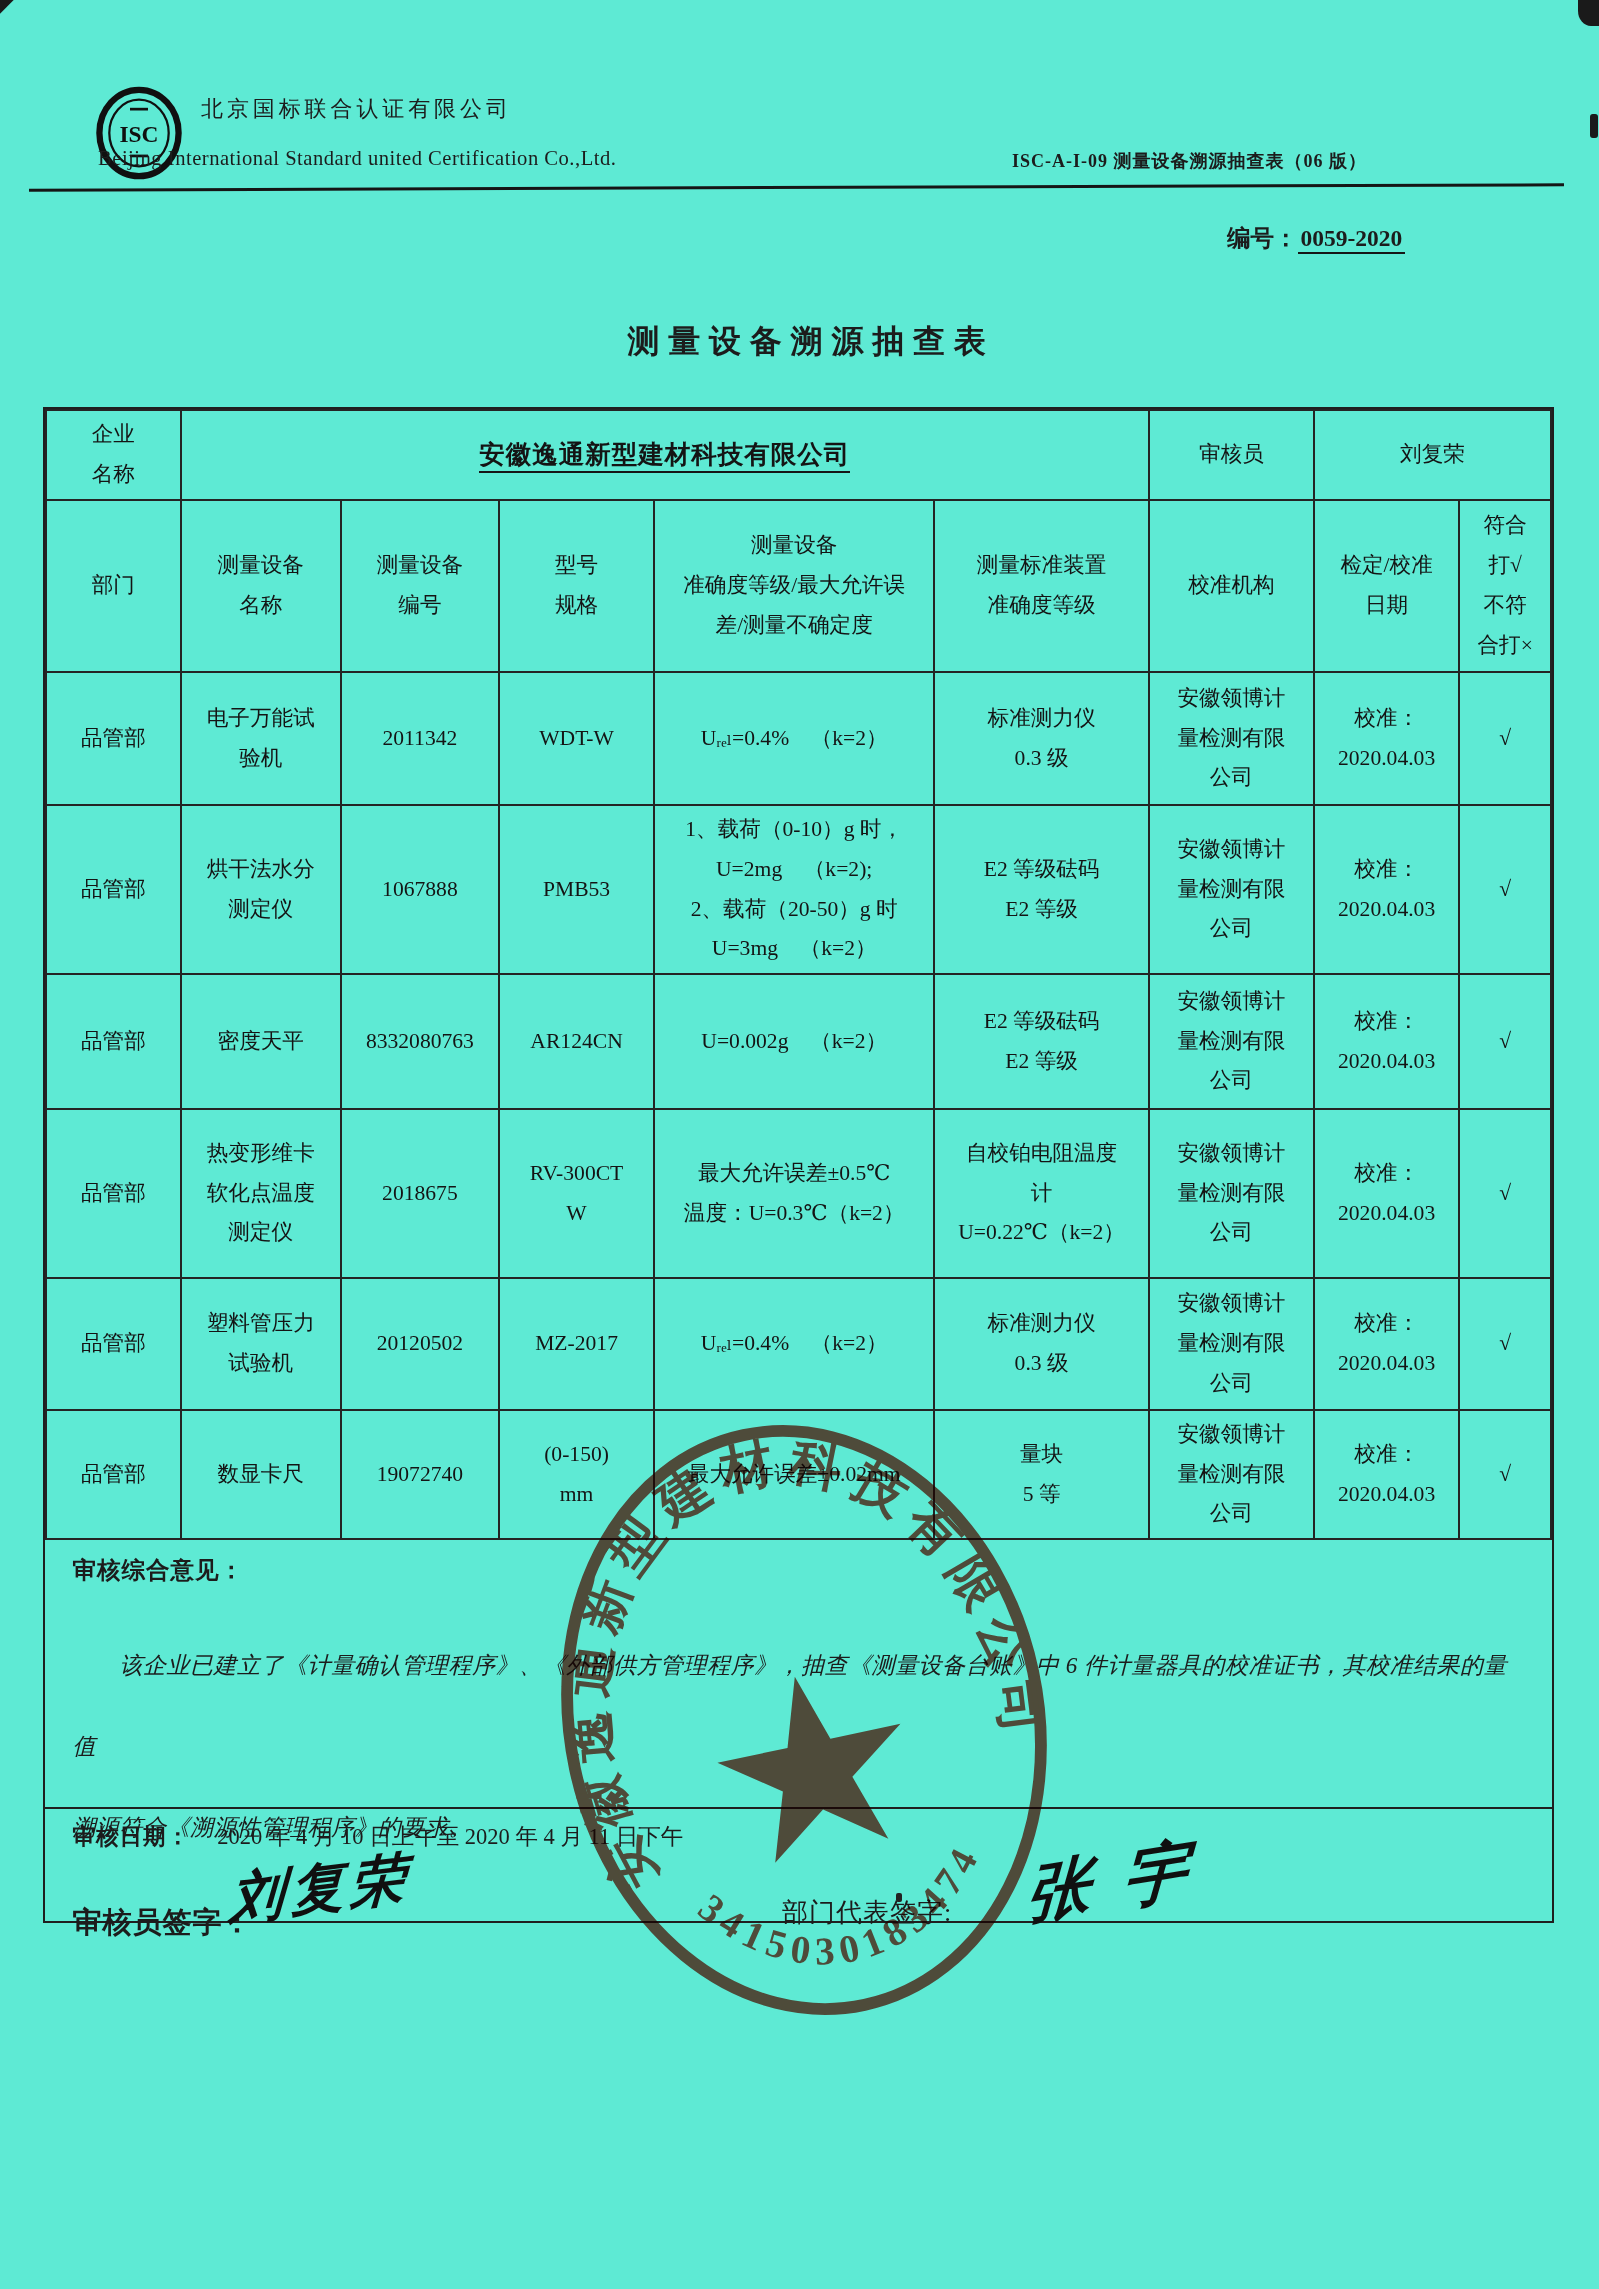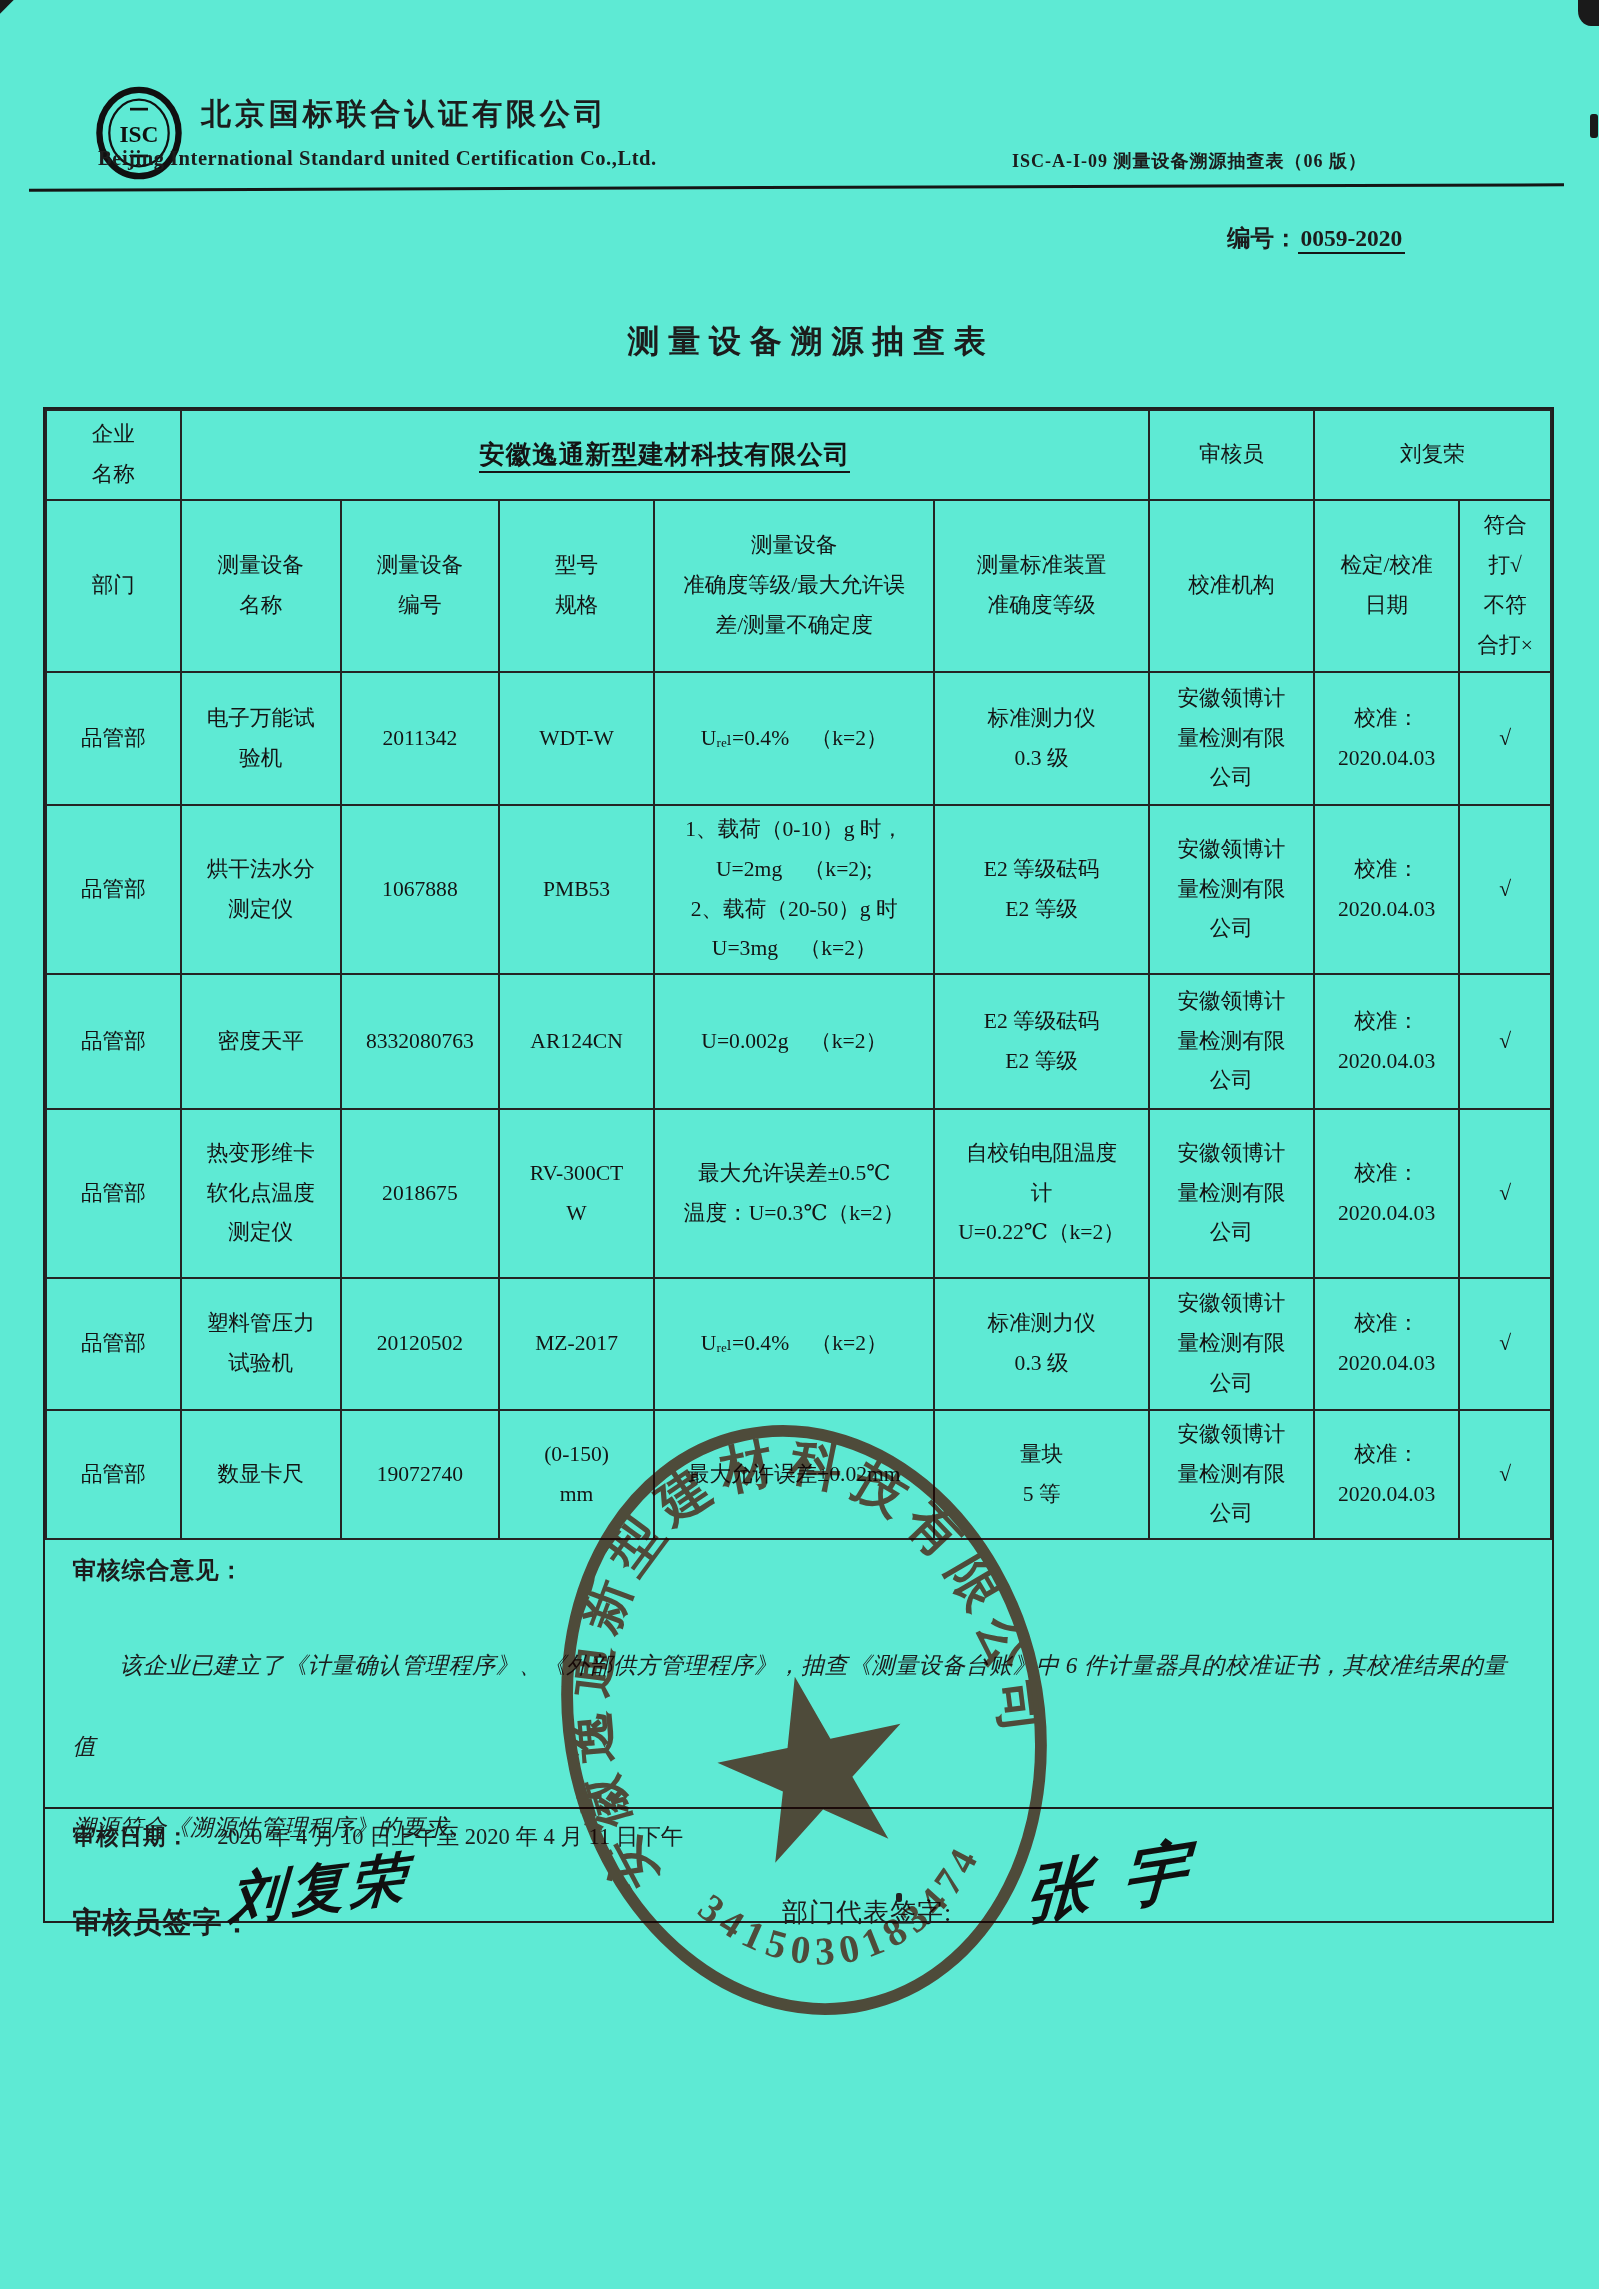--- a/index.html
+++ b/index.html
@@ -9,22 +9,22 @@
     font-family:"Liberation Serif","DejaVu Serif",serif;
   }
   
   .mark{position:absolute;background:#1a1a1a;}
   .mark.tl{left:0;top:0;width:13.7px;height:13.7px;clip-path:polygon(0 0,100% 0,0 100%);}
   .mark.tr{right:0;top:0;width:21.6px;height:25.5px;border-radius:0 0 0 60%;}
   .mark.re{right:2px;top:114px;width:7.8px;height:23.5px;border-radius:2.9px;}
 
   
   .logo{position:absolute;left:94px;top:86px;width:90px;height:94px;}
-  .company-cn{position:absolute;left:201px;top:94px;font-size:30px;font-weight:bold;letter-spacing:3.9px;}
-  .company-en{position:absolute;left:98px;top:147px;font-size:20.6px;font-weight:bold;letter-spacing:0.5px;}
+  .company-cn{position:absolute;left:201px;top:94px;font-size:22px;font-weight:normal;letter-spacing:3.9px;}
+  .company-en{position:absolute;left:98px;top:147px;font-size:20.6px;font-weight:normal;letter-spacing:0.5px;}
   .form-code{position:absolute;right:233px;top:149px;font-size:18px;font-weight:bold;letter-spacing:1px;}
   .rule{position:absolute;left:29px;top:186px;width:1535px;height:2.9px;background:#151515;transform:rotate(-.2deg);}
   .doc-no{position:absolute;left:1227px;top:222px;font-size:23.5px;font-weight:bold;}
   .doc-no .num{border-bottom:2px solid #161616;padding:0 2.9px 1px 2.9px;}
   .doc-title{position:absolute;left:50%;top:320px;transform:translateX(-47%);
     font-size:32px;font-weight:bold;letter-spacing:8.8px;white-space:nowrap;}
 
   
   .formbox{position:absolute;left:43px;top:407px;width:1511px;height:1516px;
     border:2.9px solid #1f1f1f;box-sizing:border-box;}

